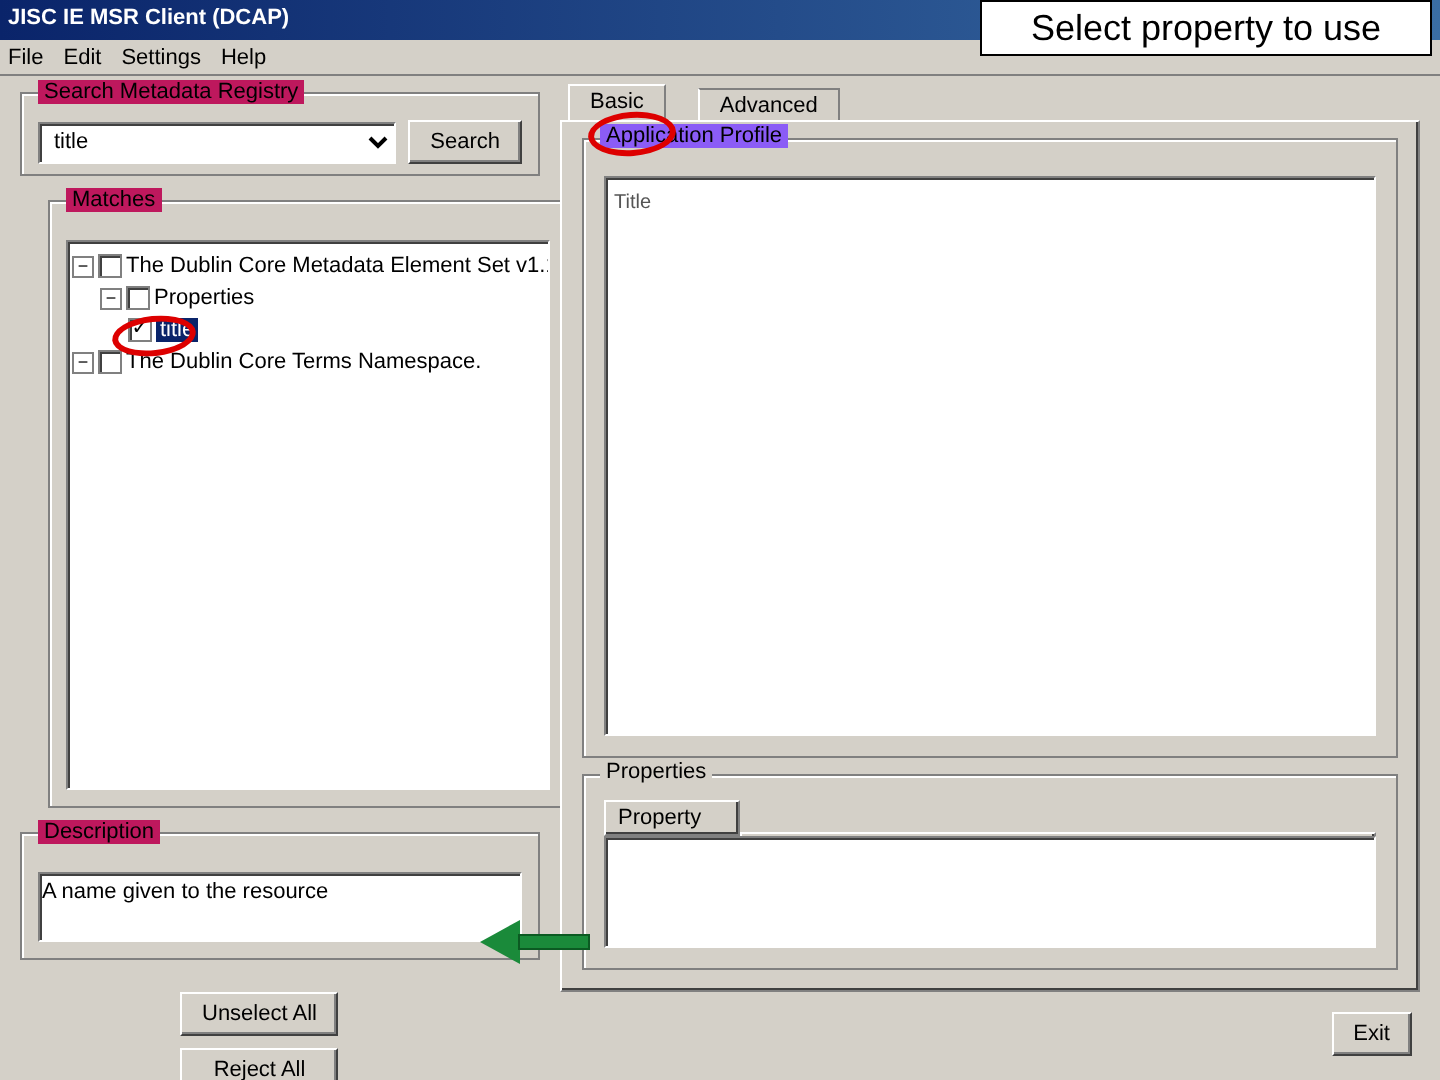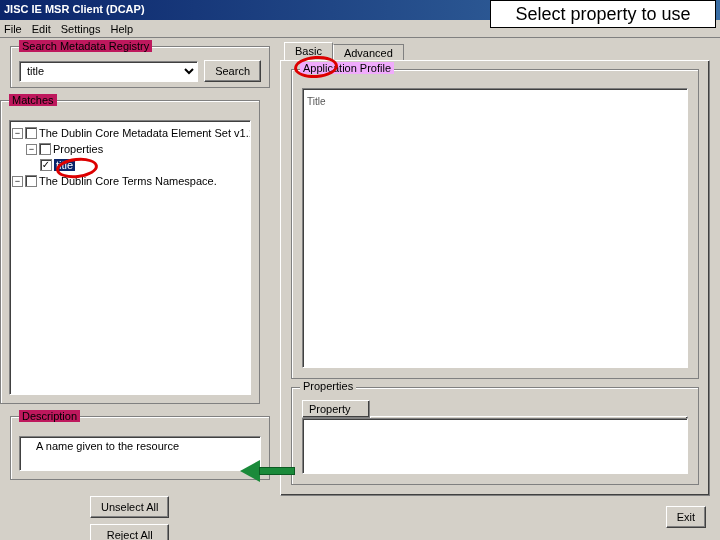--- a/index.html
+++ b/index.html
@@ -67,21 +67,21 @@
     border-left-color: #fff;
     box-shadow: inset -1px -1px 0 #808080;
     height: 22px;
     padding: 0 10px;
     cursor: default;
   }
   
   #grp-search { top: 4px; left: 10px; width: 260px; height: 48px; }
   #grp-search .row { display:flex; gap:6px; align-items:center; }
   #grp-search select { flex:1; }
-  #grp-matches { top: 58px; left: 0; width: 260px; height: 310px; }
+  #grp-matches { top: 58px; left: 24px; width: 260px; height: 310px; }
   .tree {
     position:absolute; left:8px; right:8px; top:14px; bottom:8px;
     background:#fff;
     border:1px solid #808080;
     border-right-color:#fff; border-bottom-color:#fff;
     box-shadow: inset 1px 1px 0 #404040;
     padding: 4px 2px;
     overflow:hidden;
   }
   .tnode { display:flex; align-items:center; gap:2px; height:16px; white-space:nowrap; }
@@ -98,51 +98,51 @@
   .ind2 { margin-left: 28px; }
   .sel { background:#0a246a; color:#fff; padding:0 2px; }
 
   #grp-desc { top: 374px; left:10px; width:260px; height:70px; }
   #grp-desc .box {
     position:absolute; left:8px; right:8px; top:14px; bottom:8px;
     background:#fff;
     border:1px solid #808080;
     border-right-color:#fff;border-bottom-color:#fff;
     box-shadow: inset 1px 1px 0 #404040;
-    padding:3px 16px;
+    padding:3px 1px;
   }
 
   .leftbuttons {
     position:absolute; left:90px; top:460px; display:flex; gap:6px;flex-direction:column;
   }
 
   
   .tabs {
-    position:absolute; left:284px; top:6px; display:flex; gap:0;
+    position:absolute; left:284px; top:6px; display:flex; gap:16px;
   }
   .tab {
     border:1px solid #808080;
     border-top-color:#fff; border-left-color:#fff;
     border-bottom:none;
     background:#d4d0c8;
     padding:2px 10px 3px 10px;
     font-size:11px;
     position:relative;
   }
   .tab.inactive { top:2px; border-top-color:#808080; }
   #rpanel {
     position:absolute; left:280px; right:10px; top:24px; bottom:44px;
     border:1px solid #808080;
     border-top-color:#fff; border-left-color:#fff;
     box-shadow: inset -1px -1px 0 #404040;
     background:#d4d0c8;
   }
   #grp-profile { top:8px; left:10px; right:10px; height:310px; position:absolute;
     border:1px solid #808080; box-shadow: inset 1px 1px 0 #fff; padding-top:14px;}
-  #grp-profile legend{font-size:11px;padding:0 3px;background:#f0abfc;position:absolute;top:-8px;left:8px;}
+  #grp-profile legend{font-size:11px;padding:0 3px;background:#8b5cf6;position:absolute;top:-8px;left:8px;}
   #grp-profile .big {
     position:absolute; left:10px; right:10px; top:18px; bottom:10px;
     background:#fff;
     border:1px solid #808080;
     border-right-color:#fff;border-bottom-color:#fff;
     box-shadow: inset 1px 1px 0 #404040;
     padding:4px;
   }
   #grp-props { top:326px; left:10px; right:10px; bottom:10px; position:absolute;
     border:1px solid #808080; box-shadow: inset 1px 1px 0 #fff;}

